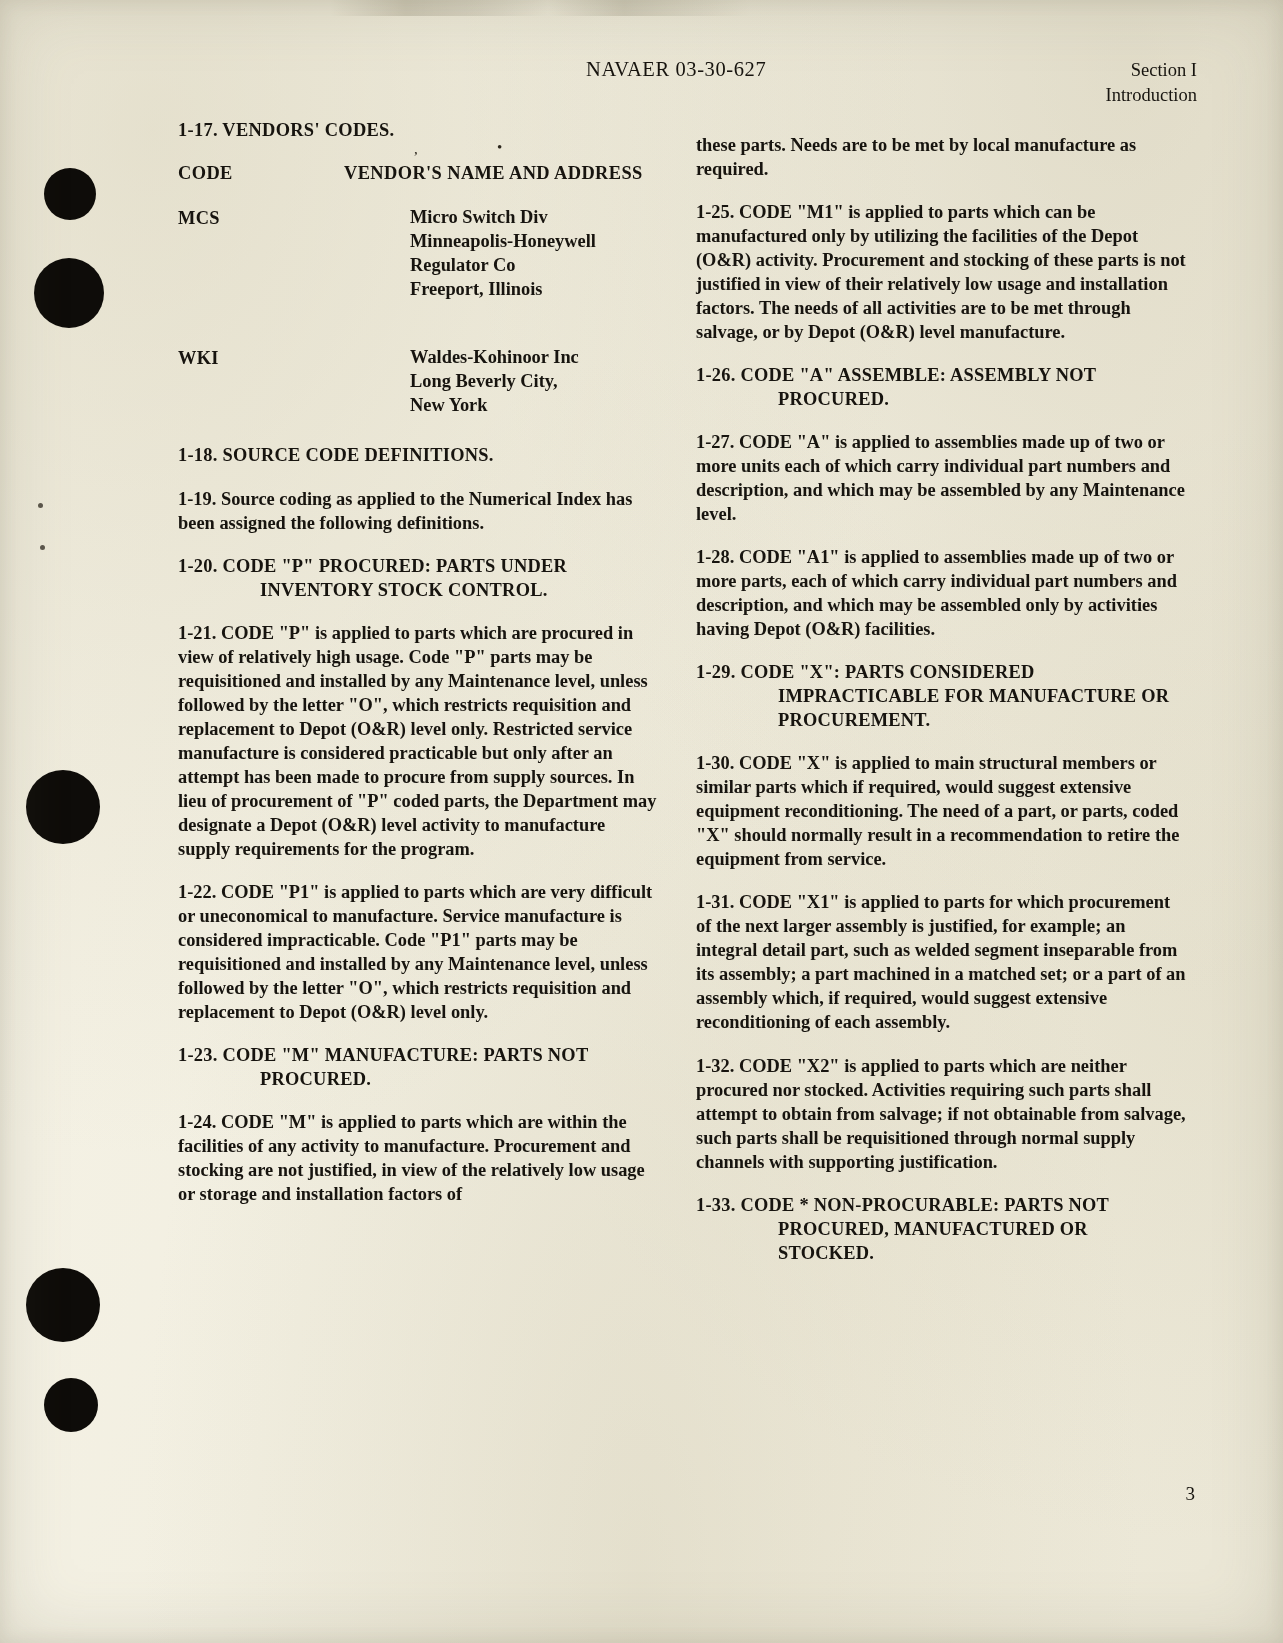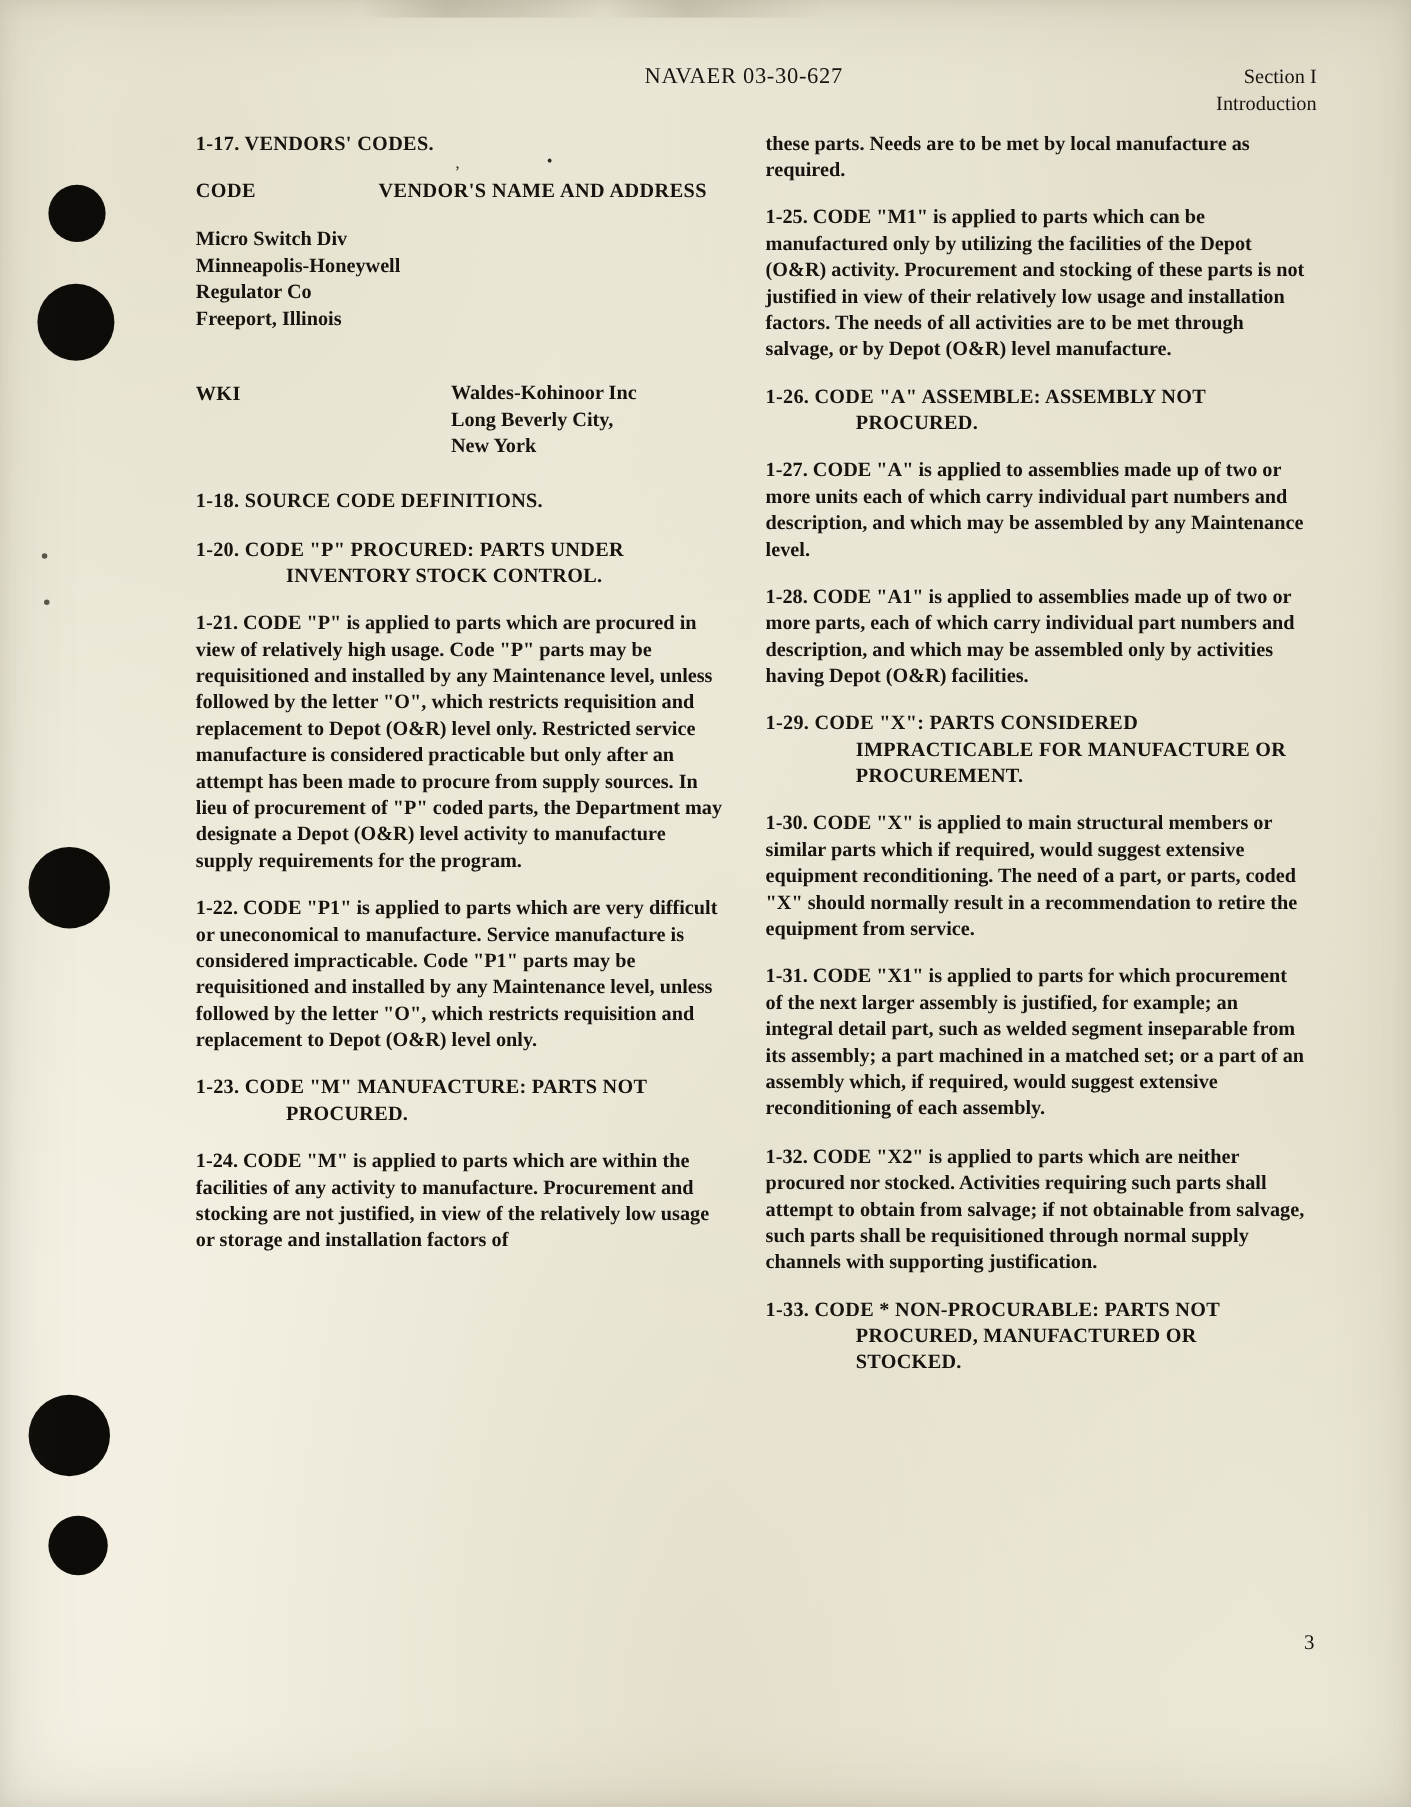--- a/index.html
+++ b/index.html
@@ -104,21 +104,21 @@
     top: 0;
     width: 480px;
     font-size: 18.4px;
     line-height: 1.305;
     text-align: left;
   }
   .col-left  { left: 0; }
   .col-right { left: 518px; width: 492px; }
 
   p.para {
-    margin: 0 0 19px 0;
+    margin: 15px 0 19px 0;
   }
   p.para:last-child { margin-bottom: 0; }
 
   
   p.hang {
     padding-left: 0;
   }
   
   p.capshead {
     margin: 0 0 19px 0;
@@ -202,40 +202,42 @@
 
       <div class="vendor-head">1-17.  VENDORS' CODES.</div>
 
       <div class="col-head-row">
         <div class="col-head-code">CODE</div>
         <div>VENDOR'S NAME AND ADDRESS</div>
       </div>
 
       <div class="vendor-table">
         <div class="vendor-row">
+          <div class="vendor-code">MCS</div>
           <div class="vendor-addr">
             <div>Micro Switch Div</div>
             <div>Minneapolis-Honeywell</div>
             <div>Regulator Co</div>
             <div>Freeport, Illinois</div>
           </div>
         </div>
         <div class="vendor-row">
         </div>
         <div class="vendor-row">
           <div class="vendor-code">WKI</div>
           <div class="vendor-addr">
             <div>Waldes-Kohinoor Inc</div>
             <div>Long Beverly City,</div>
             <div>New York</div>
           </div>
         </div>
       </div>
 
       <p class="para capshead">1-18.  SOURCE CODE DEFINITIONS.</p>
+      <p class="para hang">1-19.  Source coding as applied to the Numerical Index has been assigned the following definitions.</p>
       <p class="para capshead">1-20.  CODE "P" PROCURED:  PARTS UNDER INVENTORY STOCK CONTROL.</p>
       <p class="para hang">1-21.  CODE "P" is applied to parts which are procured in view of relatively high usage.  Code "P" parts may be requisitioned and installed by any Maintenance level, unless followed by the letter "O", which restricts requisition and replacement to Depot (O&amp;R) level only.  Restricted service manufacture is considered practicable but only after an attempt has been made to procure from supply sources.  In lieu of procurement of "P" coded parts, the Department may designate a Depot (O&amp;R) level activity to manufacture supply requirements for the program.</p>
       <p class="para hang">1-22.  CODE "P1" is applied to parts which are very difficult or uneconomical to manufacture.  Service manufacture is considered impracticable.  Code "P1" parts may be requisitioned and installed by any Maintenance level, unless followed by the letter "O", which restricts requisition and replacement to Depot (O&amp;R) level only.</p>
       <p class="para capshead">1-23.  CODE "M" MANUFACTURE:  PARTS NOT PROCURED.</p>
       <p class="para hang">1-24.  CODE "M" is applied to parts which are within the facilities of any activity to manufacture.  Procurement and stocking are not justified, in view of the relatively low usage or storage and installation factors of</p>
     </div>
 
     <div class="col col-right">
       <p class="para hang">these parts.  Needs are to be met by local manufacture as required.</p>
       <p class="para hang">1-25.  CODE "M1" is applied to parts which can be manufactured only by utilizing the facilities of the Depot (O&amp;R) activity.  Procurement and stocking of these parts is not justified in view of their relatively low usage and installation factors.  The needs of all activities are to be met through salvage, or by Depot (O&amp;R) level manufacture.</p>

